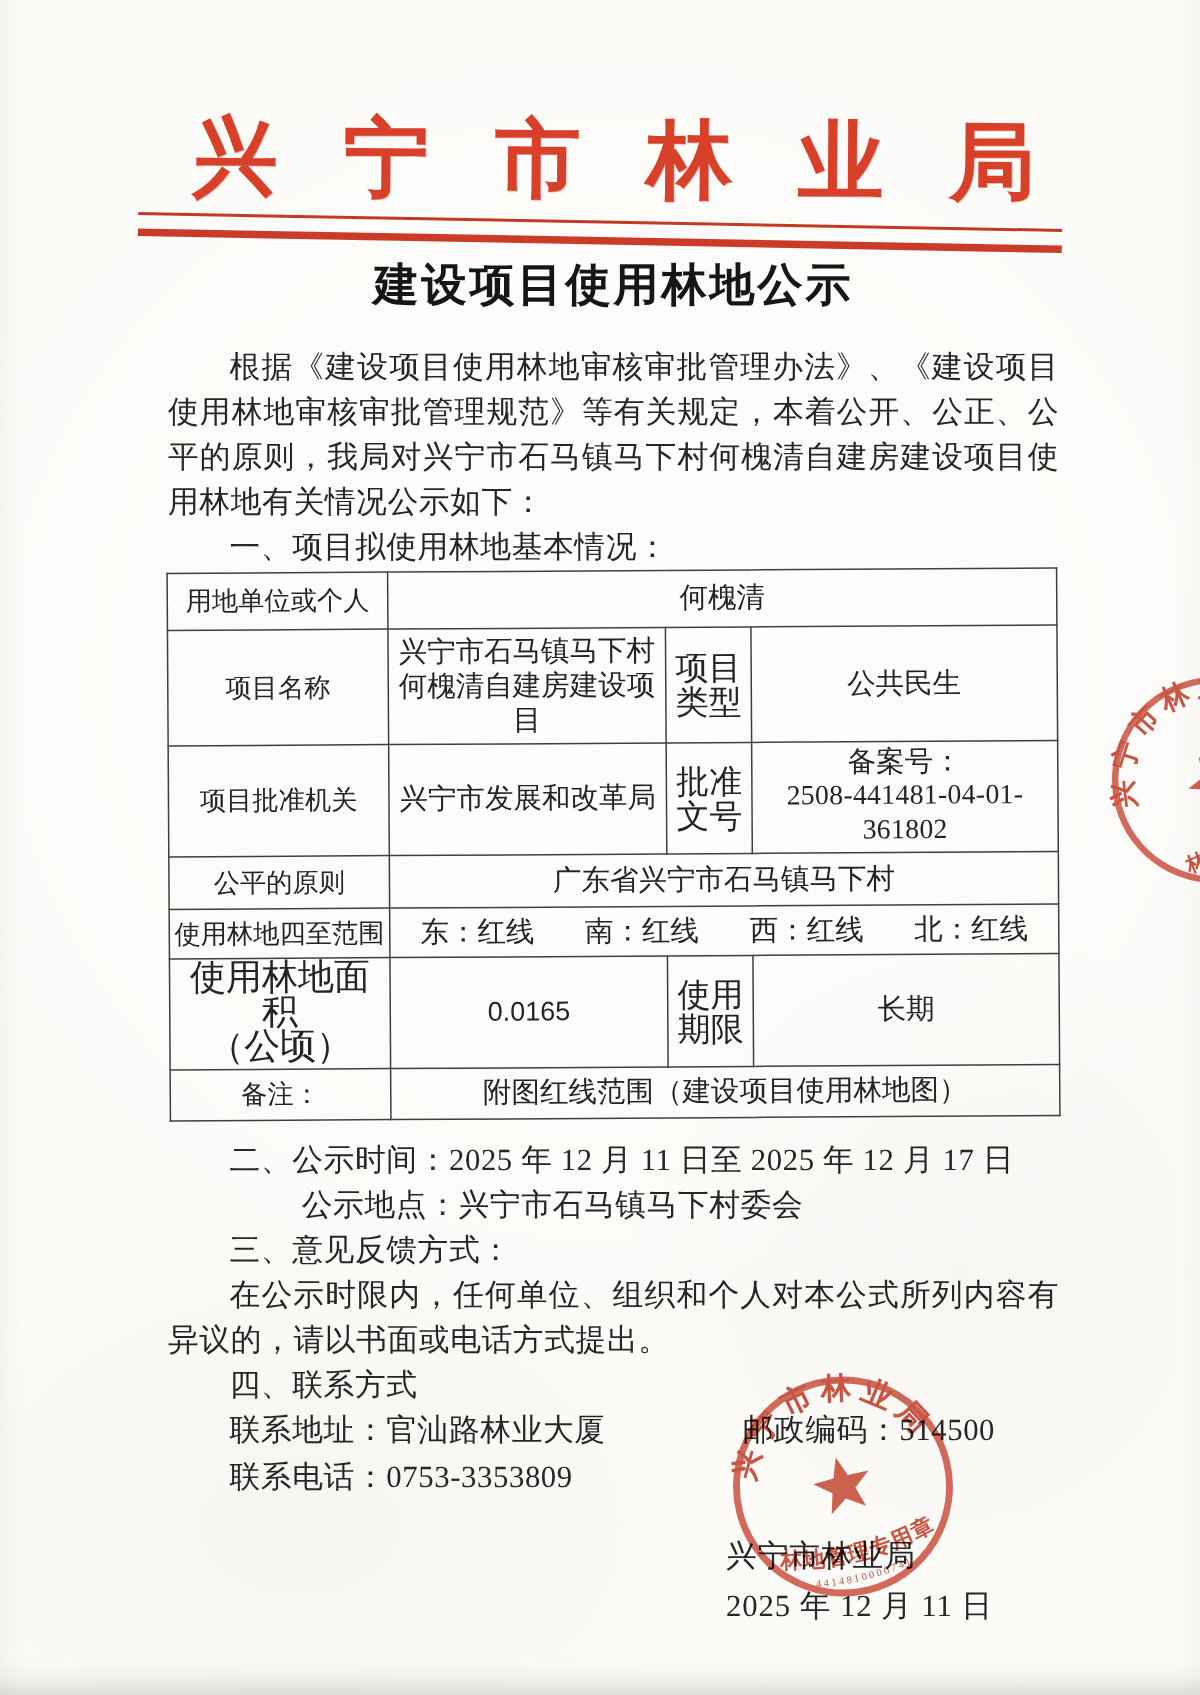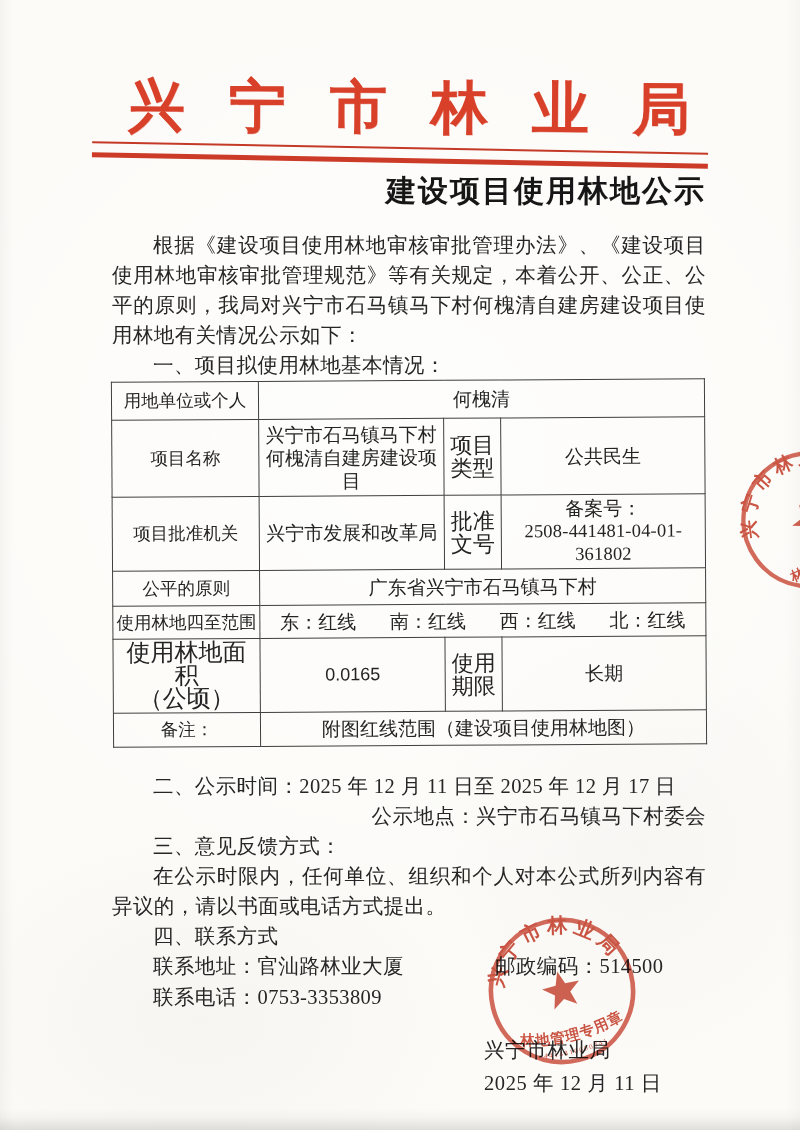--- a/index.html
+++ b/index.html
@@ -31,21 +31,21 @@
     color:#d8402a;letter-spacing:44px;margin-right:-44px;
     transform:rotate(0.4deg);
     text-shadow:0.5px 0.5px 0 rgba(216,64,42,.45);
   }
   .red-line{
     height:9px;margin-top:5px;margin-left:-20px;margin-right:-2px;
     border-top:2.5px solid #c43a27;border-bottom:5px solid #cc3b27;
     transform:rotate(1.05deg);
   }
   .doc-title{
-    margin-top:9px;text-align:right;font-size:30px;line-height:38px;
+    margin-top:9px;text-align:center;font-size:30px;line-height:38px;
     font-weight:700;color:#161616;letter-spacing:2px;
   }
   .para{margin:0;text-indent:2em;text-align:justify;letter-spacing:.4px;}
   .intro{margin-top:20px;}
   .heading{margin:0;text-indent:2em;letter-spacing:.4px;}
 
   table.land{
     width:100%;border-collapse:collapse;margin-top:0px;
     transform:rotate(-0.35deg);
     font-size:19px;line-height:23px;color:#242424;
@@ -55,22 +55,22 @@
     padding:2px 3px;
   }
   td.lab{font-size:17.5px;white-space:nowrap;}
   td.lab-wrap{font-size:24px;}
   td.narrow{font-size:22px;padding:2px 1px;}
   .two-line div{line-height:23px;}
   .code-num{font-size:18.5px;letter-spacing:.2px;}
   .dir-row{display:flex;justify-content:space-around;align-items:center;}
   .dir-row span{white-space:nowrap;}
 
-  .s2-time{margin-top:25px;}
-  .place{text-indent:4.35em;text-align:right;}
+  .s2-time{margin-top:13px;}
+  .place{text-indent:4.35em;}
   .contacts{
     display:grid;grid-template-columns:342px 1fr;
     padding-left:2em;line-height:31px;letter-spacing:.4px;
   }
   .signature{margin-top:21px;margin-left:372px;line-height:33px;letter-spacing:.6px;}
 
   .stamp{position:absolute;mix-blend-mode:multiply;opacity:.9;}
   .stamp-bottom{left:482px;top:911px;width:160px;height:160px;transform:rotate(-14deg);}
   .stamp-right{left:735px;top:445px;width:150px;height:150px;transform:rotate(-36deg);}
   .stamp .ring{fill:none;stroke:#cb4533;stroke-width:4.6;stroke-opacity:.88;}

